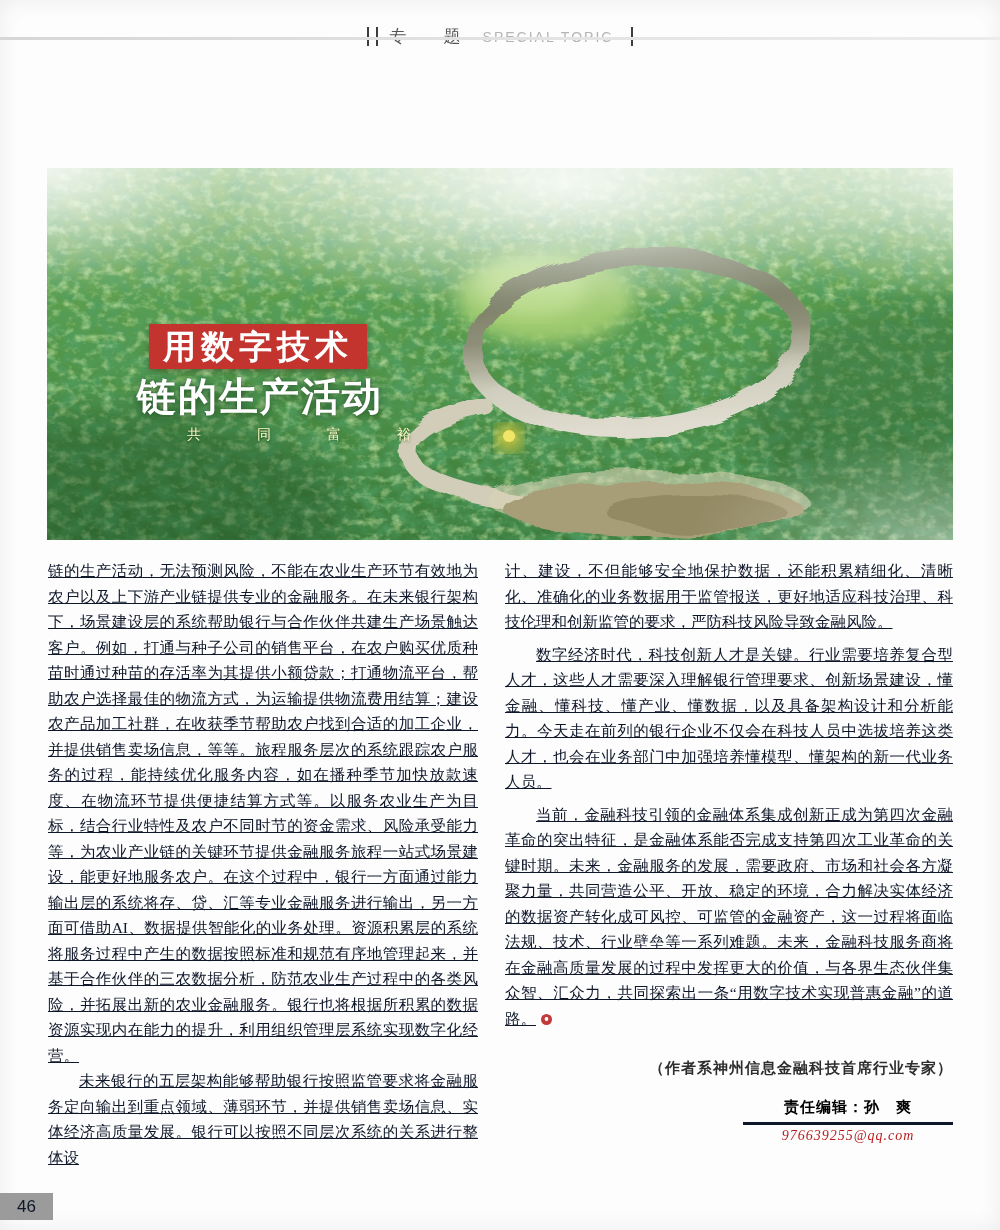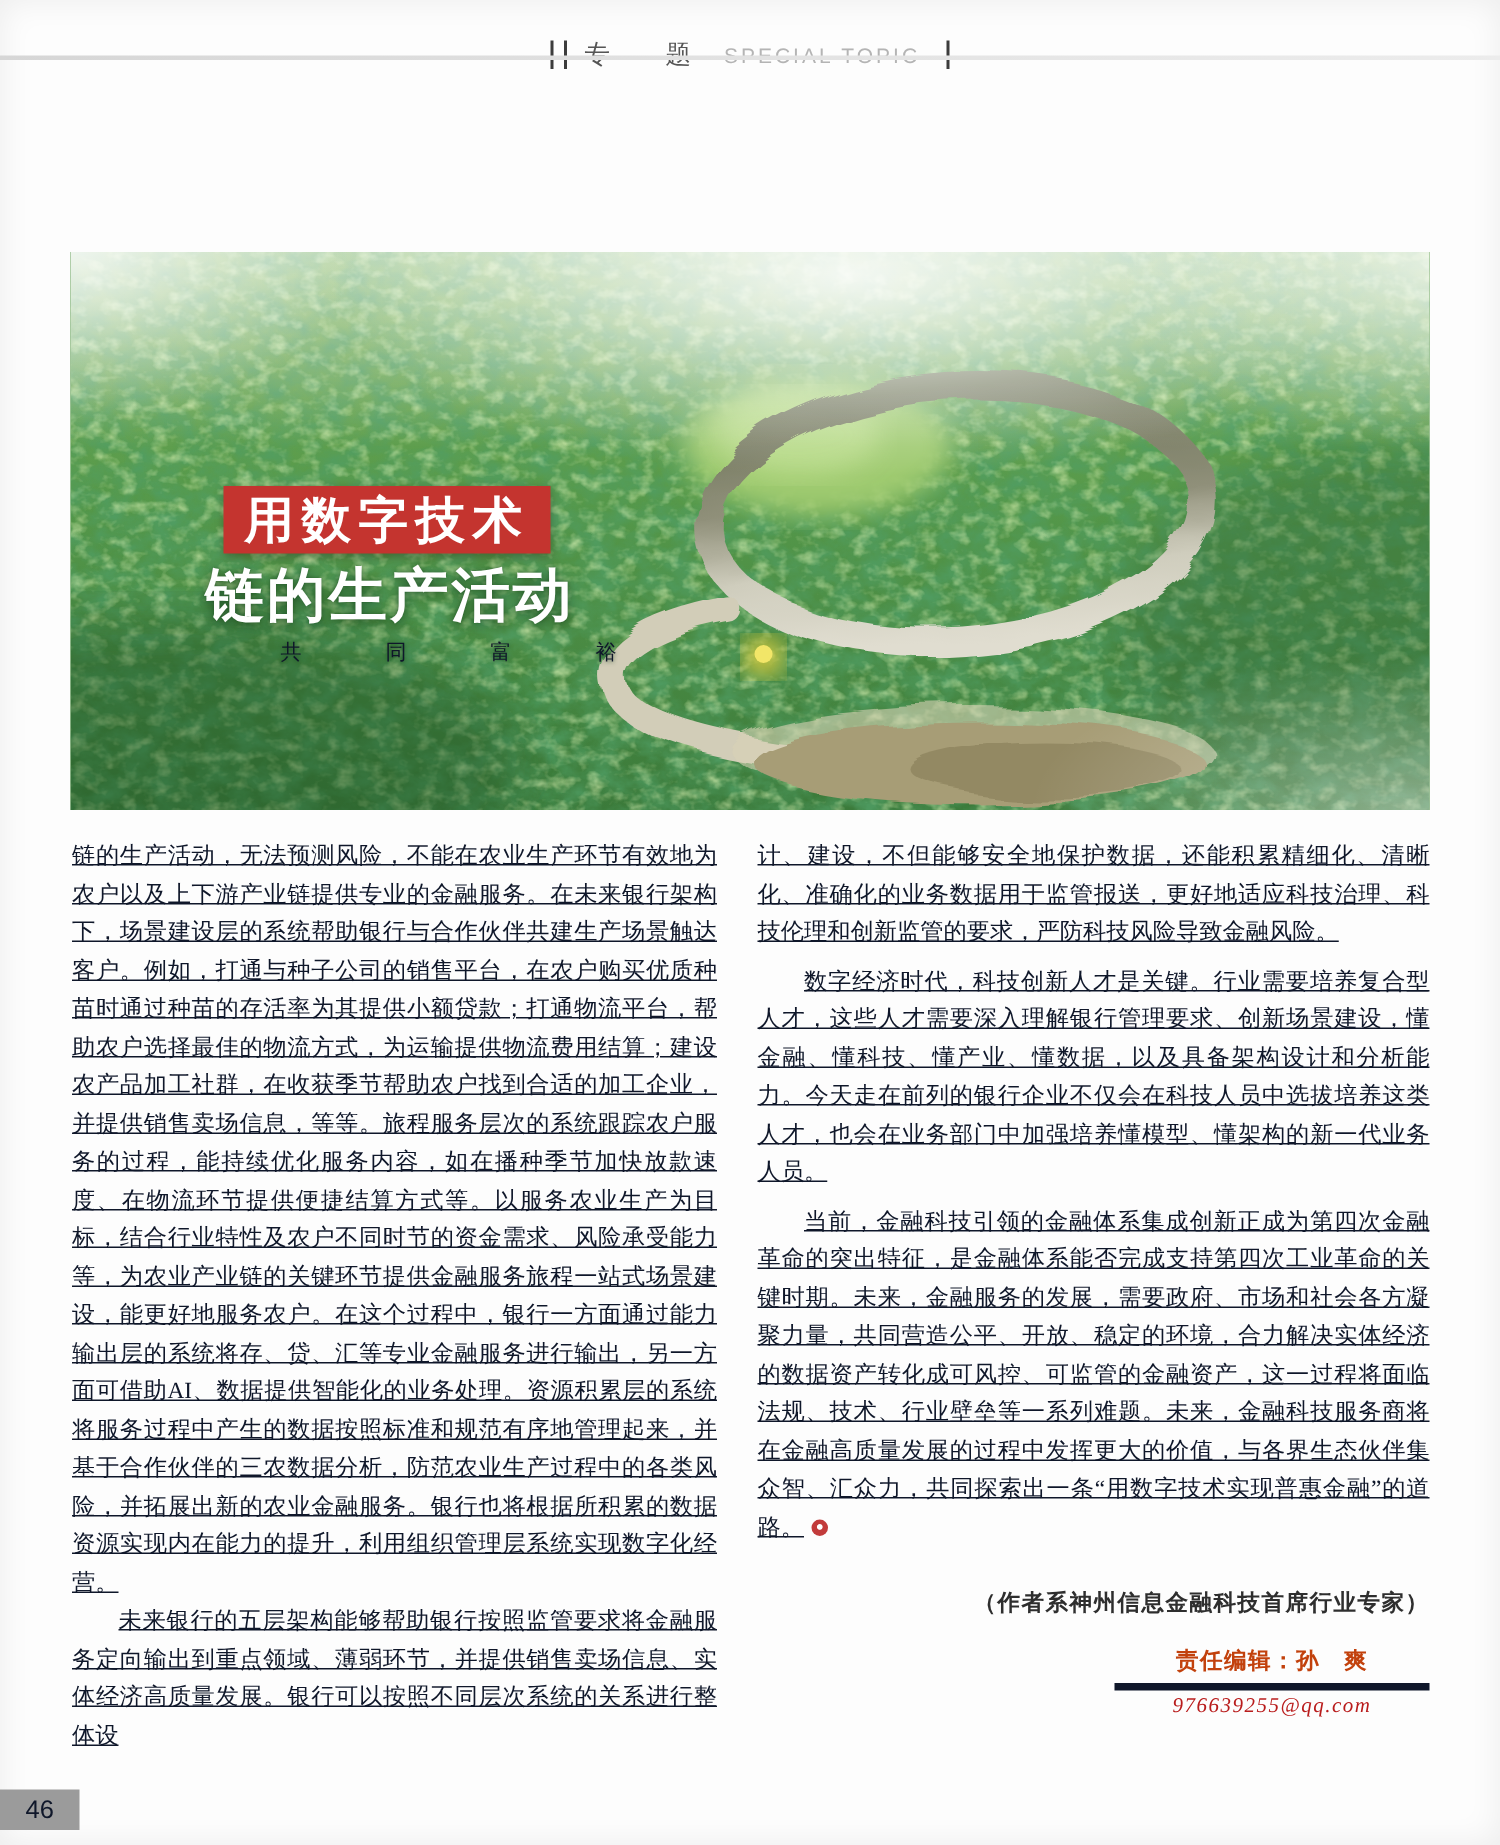--- a/index.html
+++ b/index.html
@@ -42,21 +42,21 @@
     font-size:33px;font-weight:bold;letter-spacing:5px;
     box-shadow:0 2px 6px rgba(40,20,10,0.35);
   }
   .hero-title{
     position:absolute;left:90px;top:182px;color:#ffffff;
     font-family:"Liberation Sans","DejaVu Sans",sans-serif;
     font-size:39px;font-weight:bold;letter-spacing:2px;
     text-shadow:0 2px 8px rgba(15,55,20,0.65),0 0 2px rgba(25,70,30,0.5);
   }
   .hero-sub{
-    position:absolute;left:140px;top:238px;color:#0f172a;
+    position:absolute;left:140px;top:238px;color:#fef9c3;
     font-family:"Liberation Sans","DejaVu Sans",sans-serif;
     font-size:14px;letter-spacing:21px;
     text-shadow:0 1px 3px rgba(15,55,20,0.7);
   }
   
   .col{position:absolute;top:558px;}
   .col-left{left:48px;width:430px;}
   .col-right{left:505px;width:448px;}
   .col p{
     margin:0;font-size:15.5px;line-height:25.5px;text-align:justify;
@@ -72,22 +72,22 @@
   }
   .author-note{
     margin-top:28px;text-align:right;
     font-family:"Liberation Sans","DejaVu Sans",sans-serif;
     font-size:15px;font-weight:bold;color:#2e2e2e;letter-spacing:1px;
   }
   
   .editor{position:absolute;right:47px;top:1098px;width:210px;text-align:center;}
   .editor-label{
     font-family:"Liberation Sans","DejaVu Sans",sans-serif;
-    font-size:15px;font-weight:bold;color:#c2410c;letter-spacing:1px;
-    padding-bottom:5px;border-bottom:5px solid #0f172a;
+    font-size:15px;font-weight:bold;color:#000000;letter-spacing:1px;
+    padding-bottom:5px;border-bottom:3px solid #0f172a;
   }
   .editor-email{
     font-family:"Liberation Serif","DejaVu Serif",serif;font-style:italic;
     font-size:14px;color:#b91c1c;padding-top:3px;letter-spacing:1px;
   }
   
   .pagenum{
     position:absolute;left:0;top:1193px;width:53px;height:27px;
     background:#9b9b9b;color:#0f172a;
     font-family:"Liberation Sans","DejaVu Sans",sans-serif;font-size:17px;

